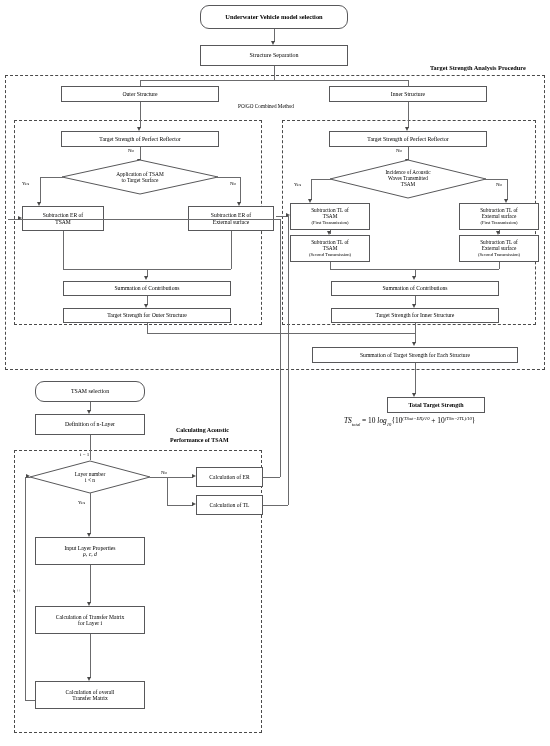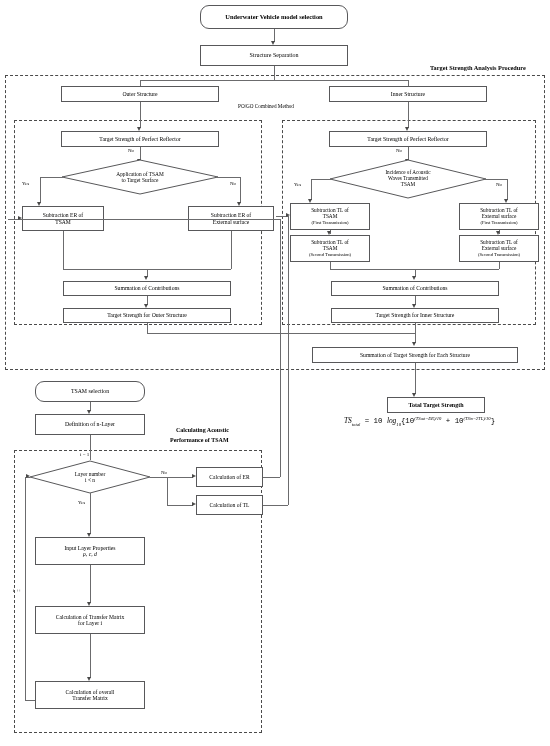--- a/index.html
+++ b/index.html
@@ -32,21 +32,21 @@
   .arrow.down{border-left:2.6px solid transparent;border-right:2.6px solid transparent;border-top:4px solid #4a4a4a;}
   .arrow.right{border-top:2.6px solid transparent;border-bottom:2.6px solid transparent;border-left:4px solid #4a4a4a;}
 
   
   .lbl{position:absolute;color:#000;white-space:nowrap;}
   .lbl.b{font-weight:bold;}
 
   .formula{position:absolute;white-space:nowrap;color:#000;font-style:italic;}
   .formula .up{font-size:4.6px;vertical-align:super;}
   .formula .dn{font-size:4.6px;vertical-align:sub;}
-  .formula .rm{font-style:normal;font-family:Liberation Mono, monospace;}
+  .formula .rm{font-style:normal;}
 </style>
 </head>
 <body>
 
 <div id="page">
 
   <div class="dash" style="left:5px;top:75px;width:540px;height:295px;"></div>
   <div class="dash" style="left:14px;top:120px;width:248px;height:205px;"></div>
   <div class="dash" style="left:282px;top:120px;width:254px;height:205px;"></div>
   <div class="dash" style="left:14px;top:450px;width:248px;height:283px;"></div>

